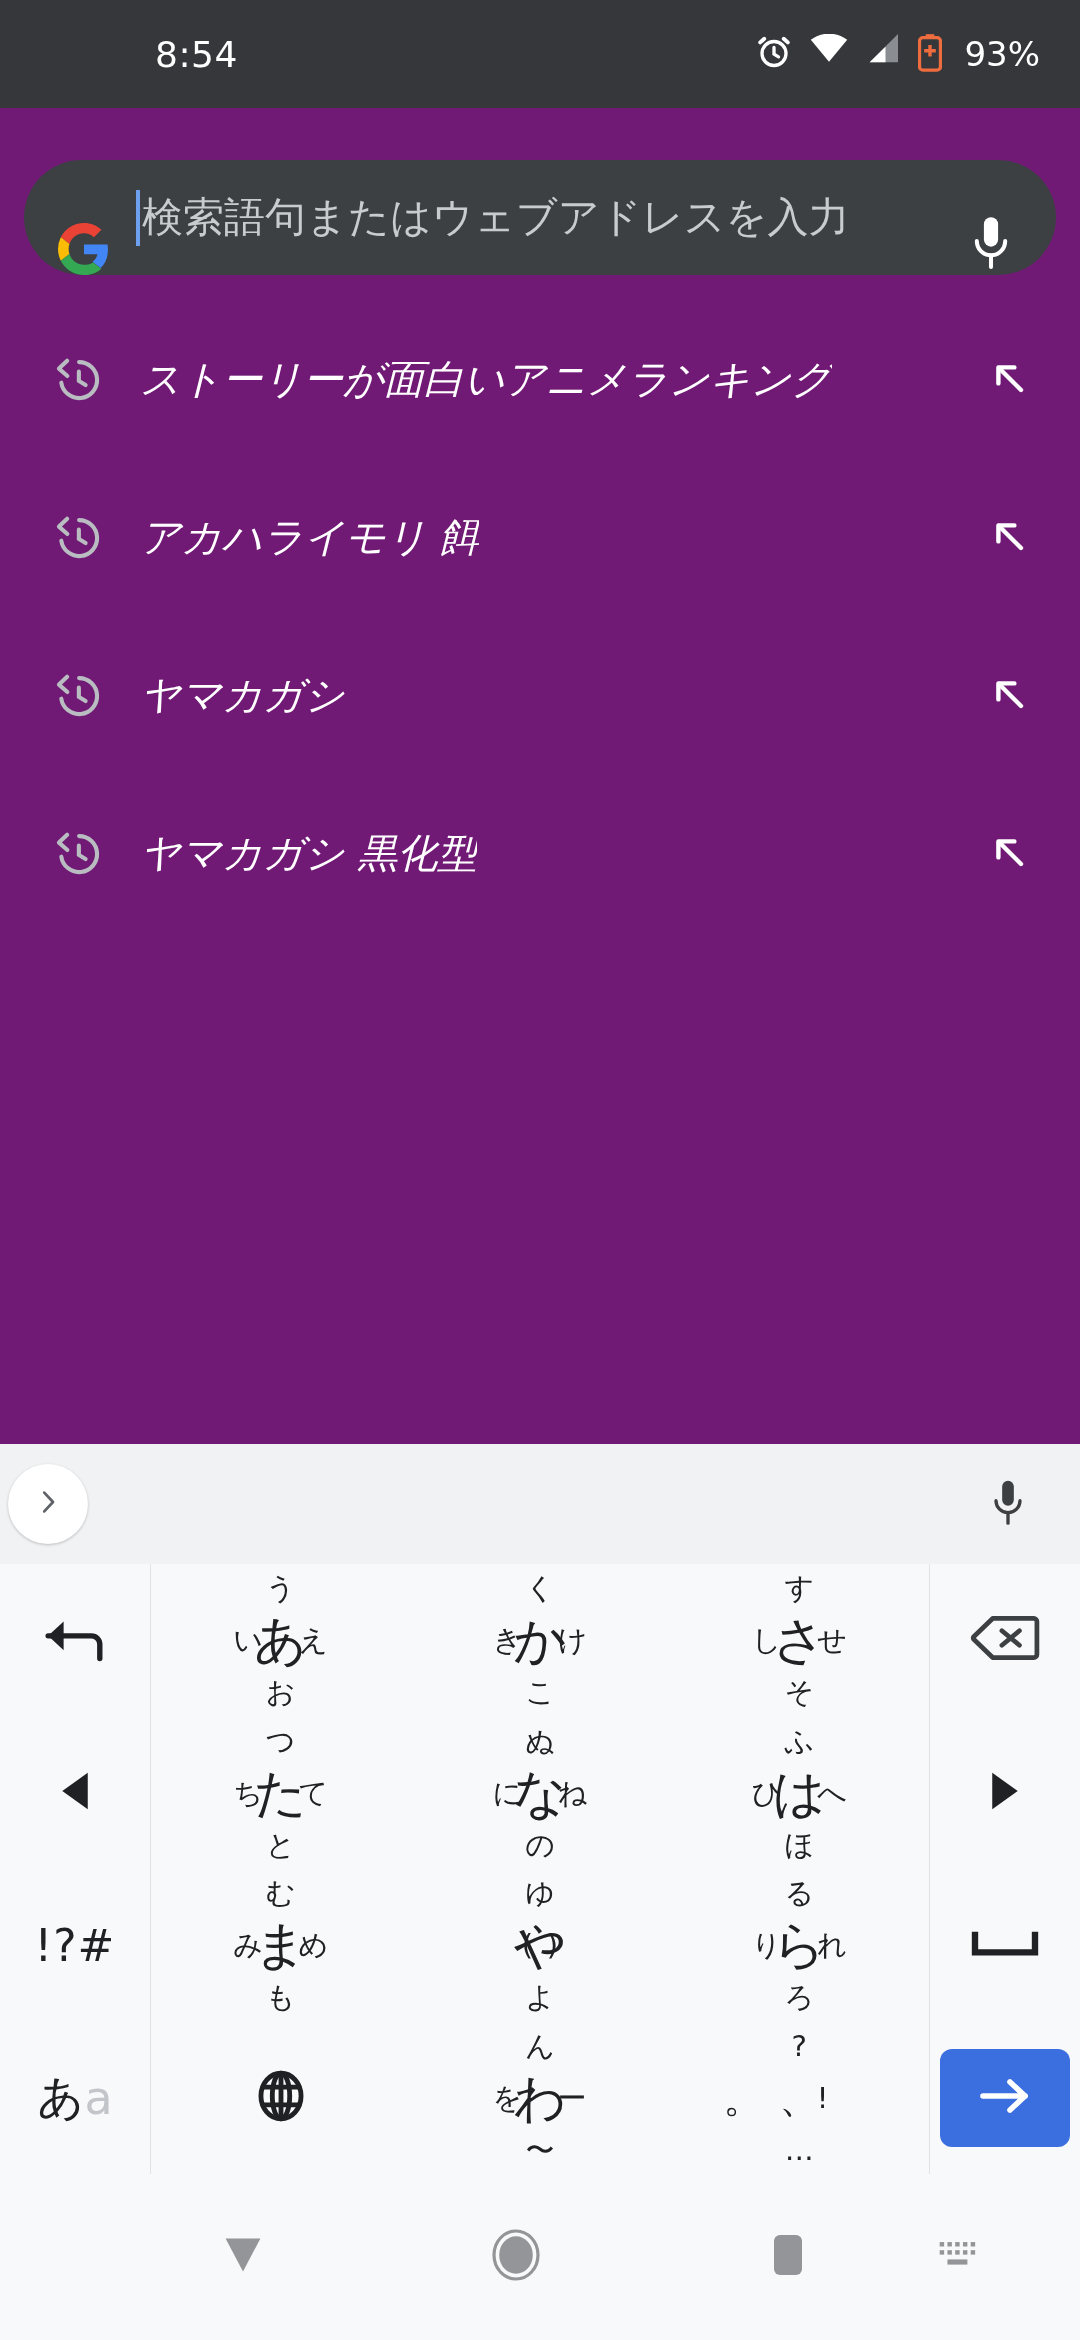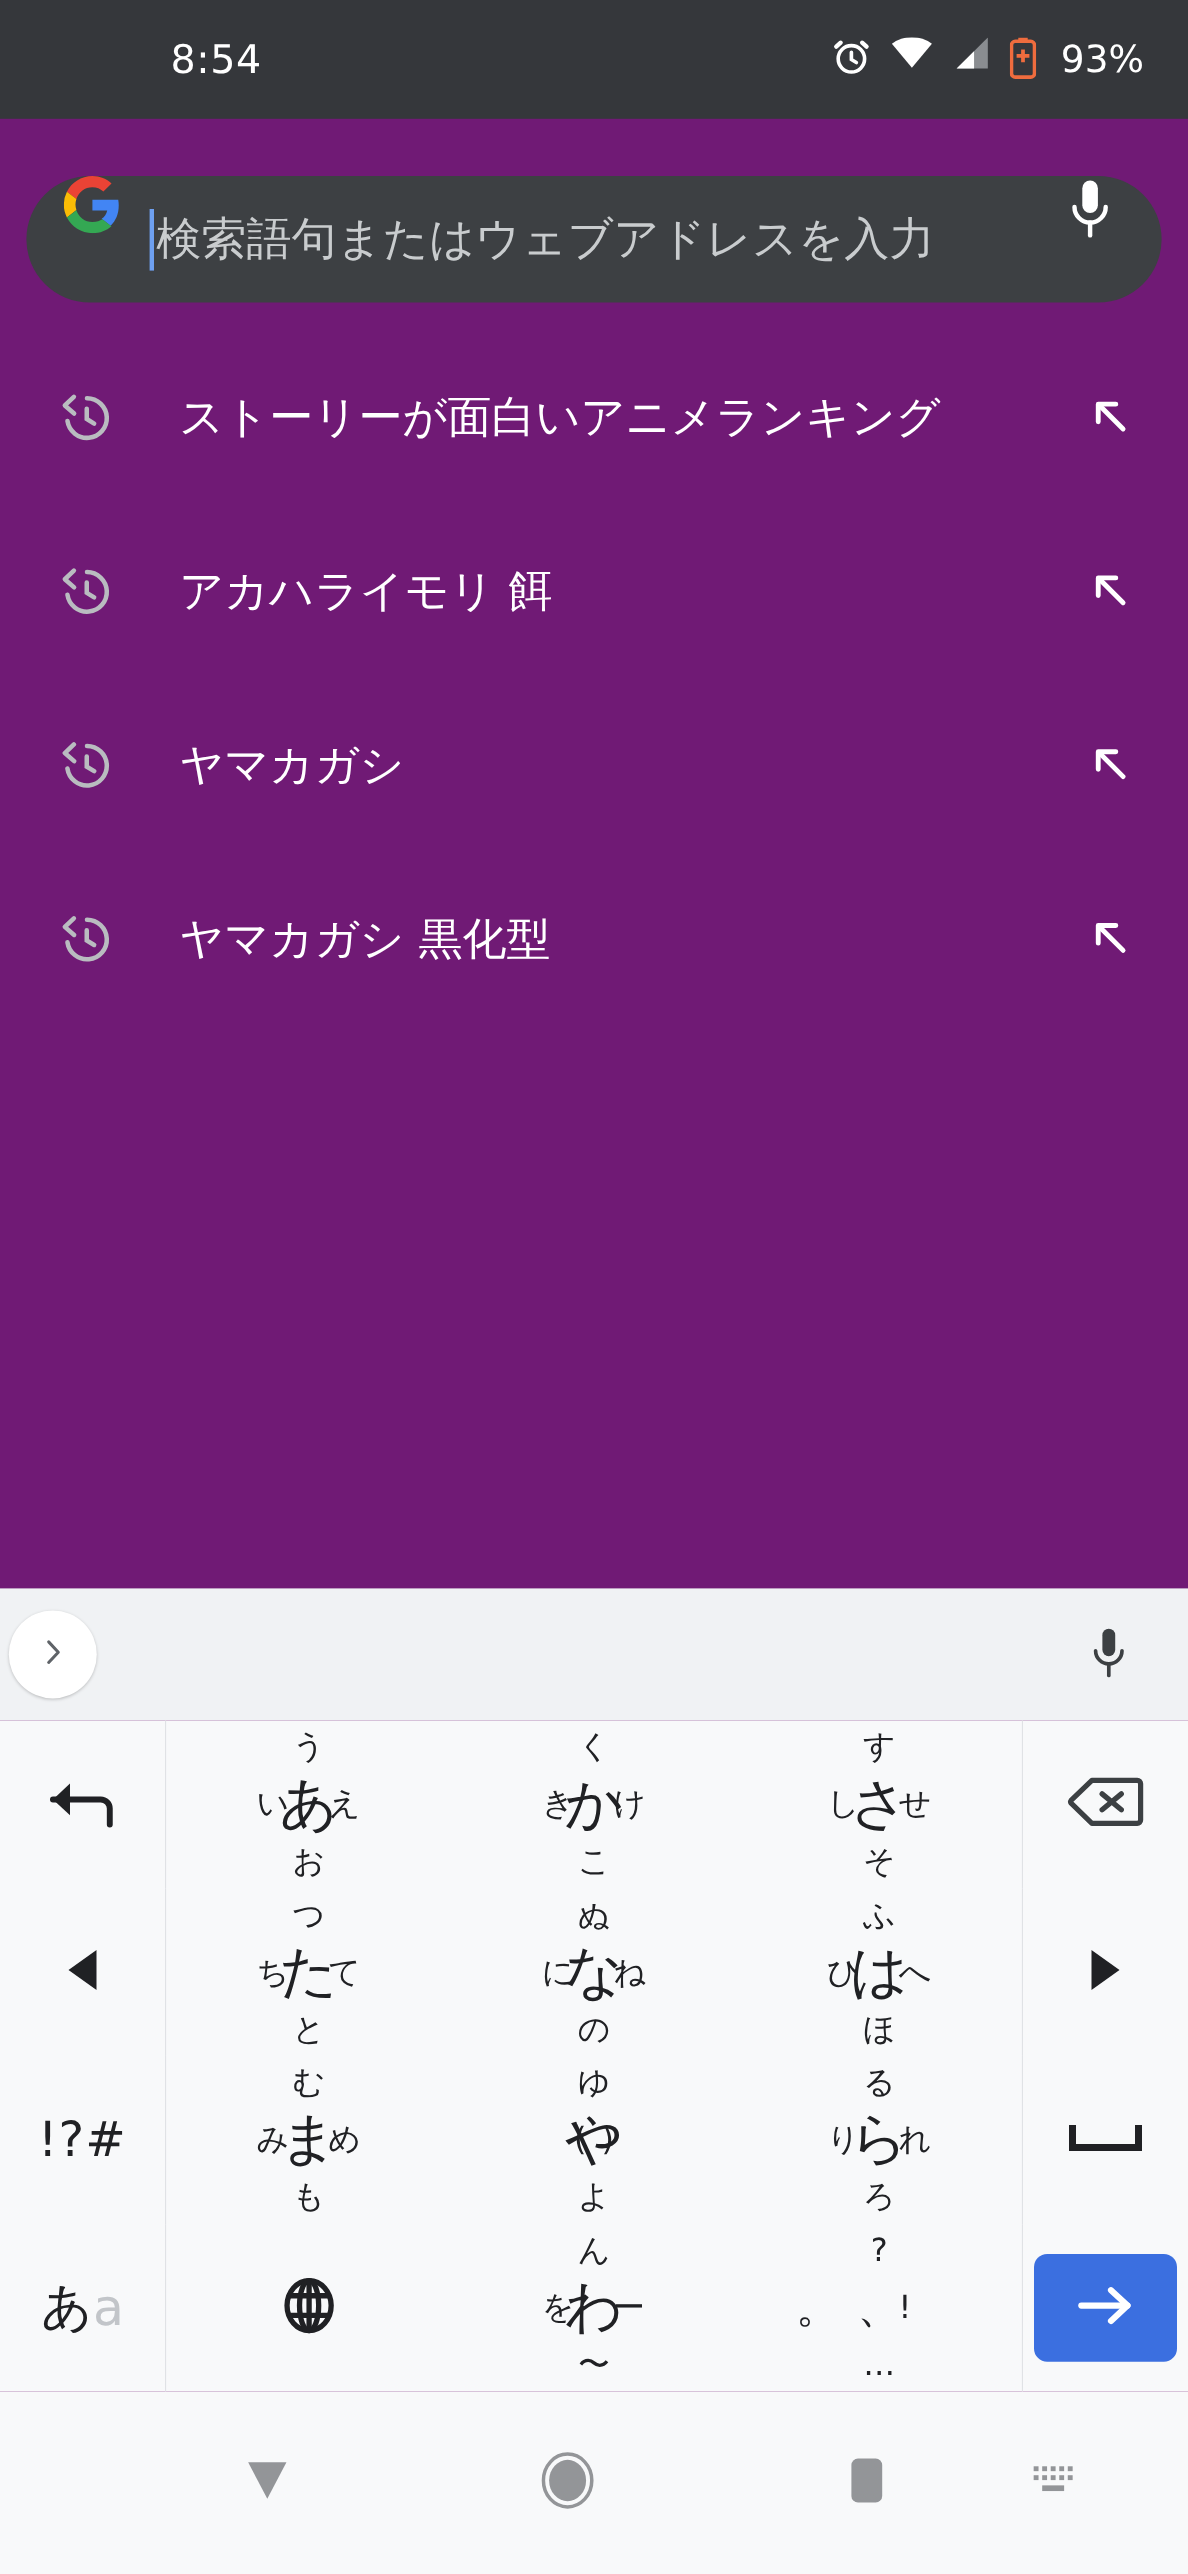--- a/index.html
+++ b/index.html
@@ -22,43 +22,43 @@
   }
   .status-right{
     margin-left:auto; margin-right:40px; display:flex; align-items:flex-start; gap:18px;
   }
   .status-right svg{ display:block; }
   .battery-pct{ color:#ffffff; font-size:34px; margin-left:4px; }
 
   
   .searchbar{
     position:absolute; left:24px; top:160px; width:1032px; height:115px;
-    background:#3d4043; border-radius:58px; display:flex; align-items:flex-start;
+    background:#3d4043; border-radius:58px; display:flex; align-items:flex-end;
   }
   .g-logo{ margin-left:34px; width:52px; height:52px; flex:none; }
   .search-input-wrap{
     flex:1; display:flex; align-items:center; margin-left:26px; position:relative; height:100%;
   }
   .caret{
     width:4px; height:56px; background:#6ea0f0; flex:none; margin-right:2px;
   }
   .search-placeholder{
     color:#c9ccce; font-size:41px; white-space:nowrap; letter-spacing:0px;
   }
   .mic-btn{ margin-right:42px; width:46px; height:62px; flex:none; }
 
   
   .suggestions{ position:absolute; left:0; top:300px; width:1080px; }
   .sugg-row{
     position:relative; height:158px; display:flex; align-items:center; width:1080px;
   }
   .sugg-hist-icon{ width:52px; height:52px; margin-left:52px; flex:none; }
   .sugg-text{
-    color:#ffffff; font-size:40px; margin-left:59px; white-space:nowrap;
-    letter-spacing:0px; overflow:hidden; text-overflow:ellipsis; max-width:760px;
+    color:#ffffff; font-size:40px; margin-left:36px; white-space:nowrap;
+    letter-spacing:0px; overflow:hidden; text-overflow:ellipsis; max-width:760px;font-style:italic;
   }
   .sugg-arrow{ margin-left:auto; margin-right:46px; width:48px; height:48px; flex:none; }
 
   
   .kb-toolbar{
     position:absolute; left:0; top:1444px; width:1080px; height:120px;
     background:#f0f2f4; display:flex; align-items:center;
   }
   .expand-btn{
     width:80px; height:80px; border-radius:50%; background:#ffffff;

